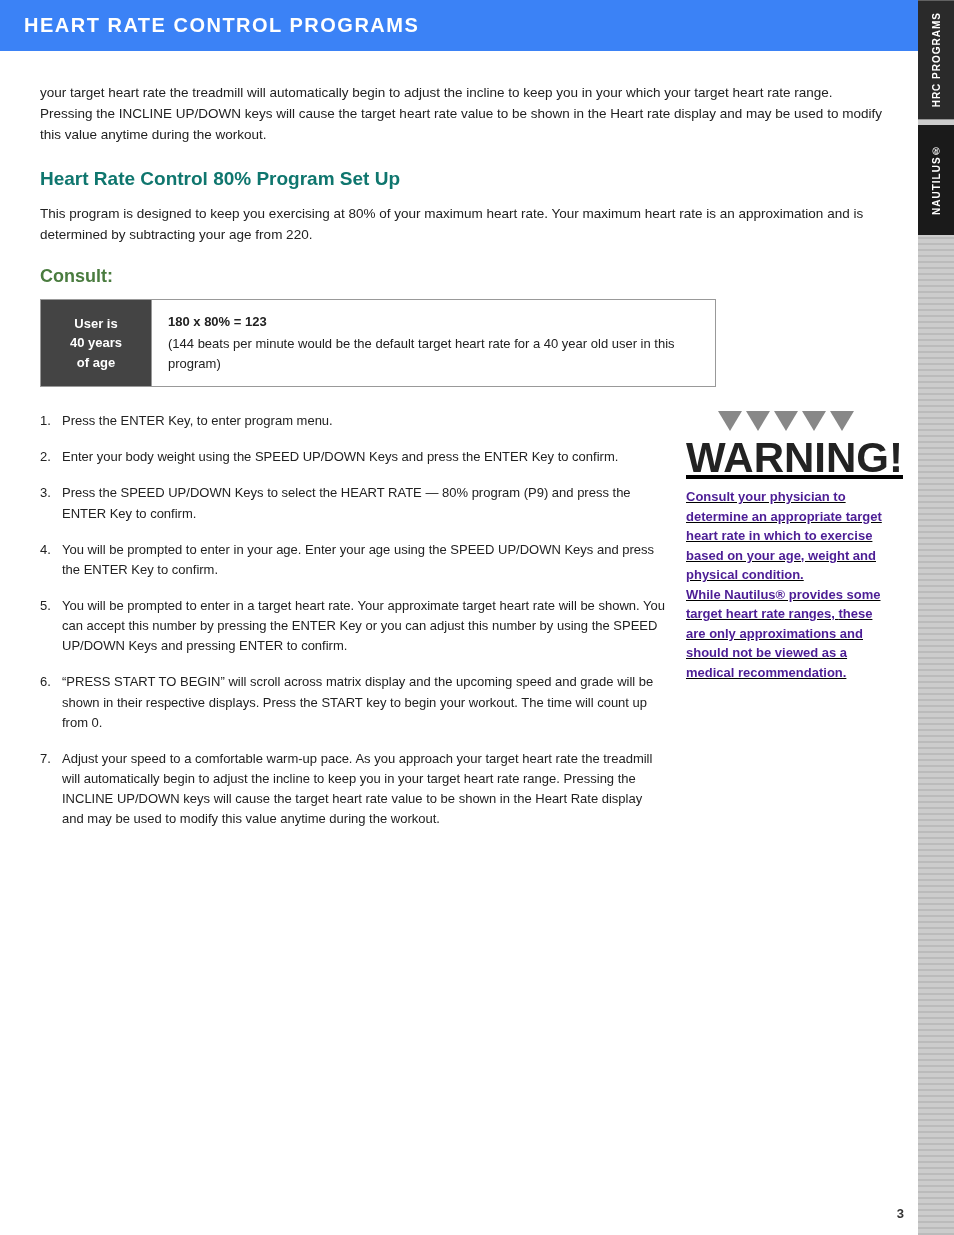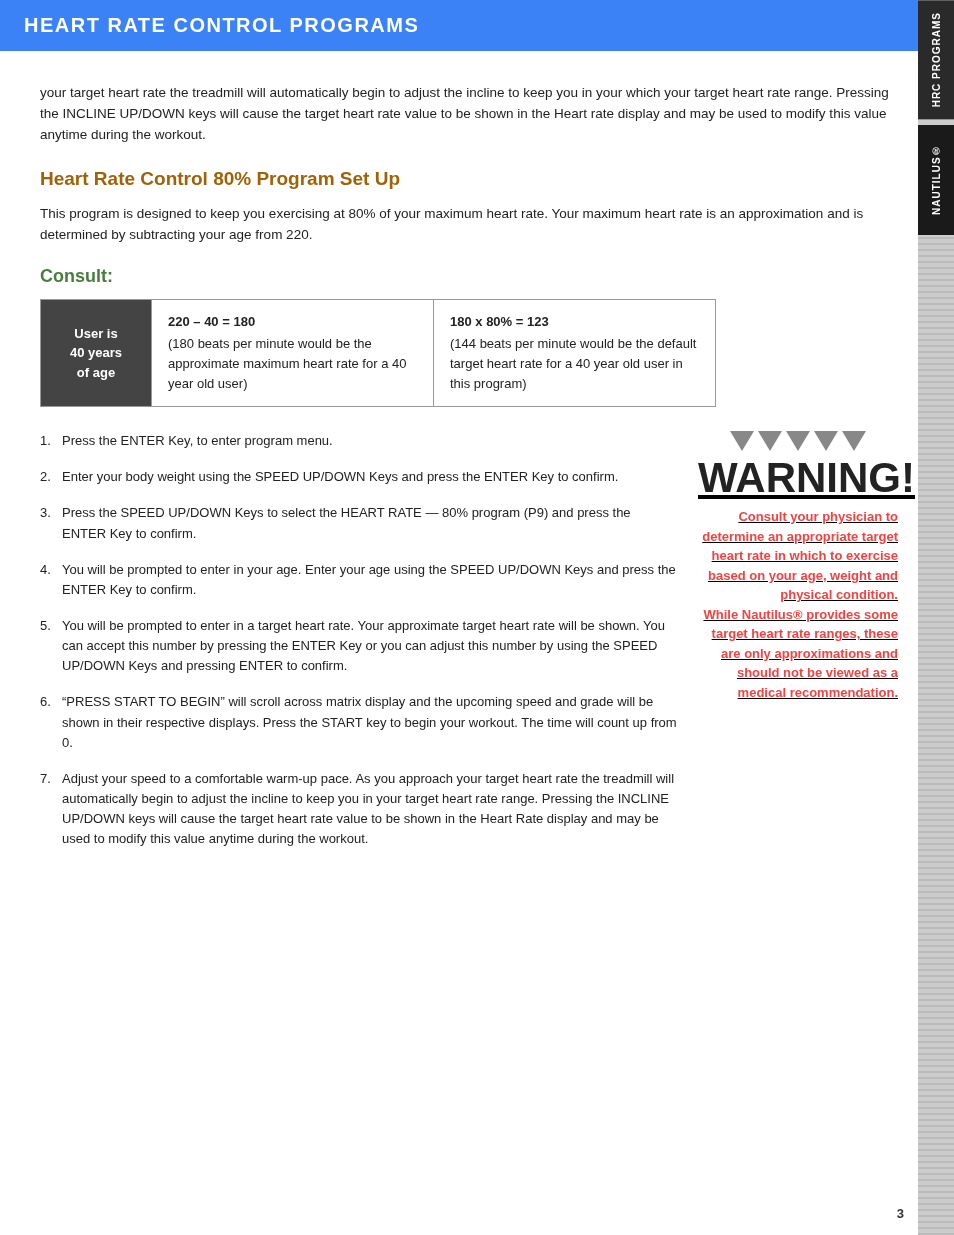--- a/index.html
+++ b/index.html
@@ -79,38 +79,38 @@
       position: absolute;
       bottom: 14px;
       right: 50px;
       font-size: 13px;
       font-weight: 700;
       color: #333;
     }
 
     
     .main-content {
-      padding: 24px 20px 40px 40px;
+      padding: 24px 32px 40px 40px;
       margin-right: 36px;
     }
 
     
     .intro-paragraph {
       font-size: 13.5px;
       line-height: 1.55;
       color: #222;
       margin-bottom: 22px;
       margin-top: 8px;
     }
 
     
     .section-heading {
       font-size: 19px;
       font-weight: 700;
-      color: #a16207;
+      color: #0f766e;
       margin-bottom: 14px;
     }
 
     
     .desc-paragraph {
       font-size: 13.5px;
       line-height: 1.55;
       color: #222;
       margin-bottom: 20px;
     }
@@ -212,22 +212,22 @@
       font-size: 42px;
       font-weight: 900;
       color: #222;
       line-height: 1;
       margin-bottom: 8px;
     }
     .warning-text {
       font-size: 13px;
       font-weight: 700;
       line-height: 1.5;
-      color: #ef4444;
-      text-align: right;
+      color: #4c1d95;
+      text-align: left;
     }
   </style>
 </head>
 <body>
 
 <div class="sidebar">
   <div class="sidebar-tab hrc">
     <span>HRC PROGRAMS</span>
   </div>
   <div class="sidebar-tab nautilus">
@@ -246,24 +246,20 @@
 
   <h2 class="section-heading">Heart Rate Control 80% Program Set Up</h2>
 
   <p class="desc-paragraph">This program is designed to keep you exercising at 80% of your maximum heart rate. Your maximum heart rate is an approximation and is determined by subtracting your age from 220.</p>
 
   <h3 class="example-heading">Consult:</h3>
 
   <div class="example-table">
     <div class="example-cell-dark">
       <span>User is<br>40 years<br>of age</span>
-    </div>
-    <div class="example-cell-light">
-      <strong>220 – 40 = 180</strong>
-      <span>(180 beats per minute would be the approximate maximum heart rate for a 40 year old user)</span>
     </div>
     <div class="example-cell-light">
       <strong>180 x 80% = 123</strong>
       <span>(144 beats per minute would be the default target heart rate for a 40 year old user in this program)</span>
     </div>
   </div>
 
   <div class="content-columns">
 
     <div class="steps-column">

